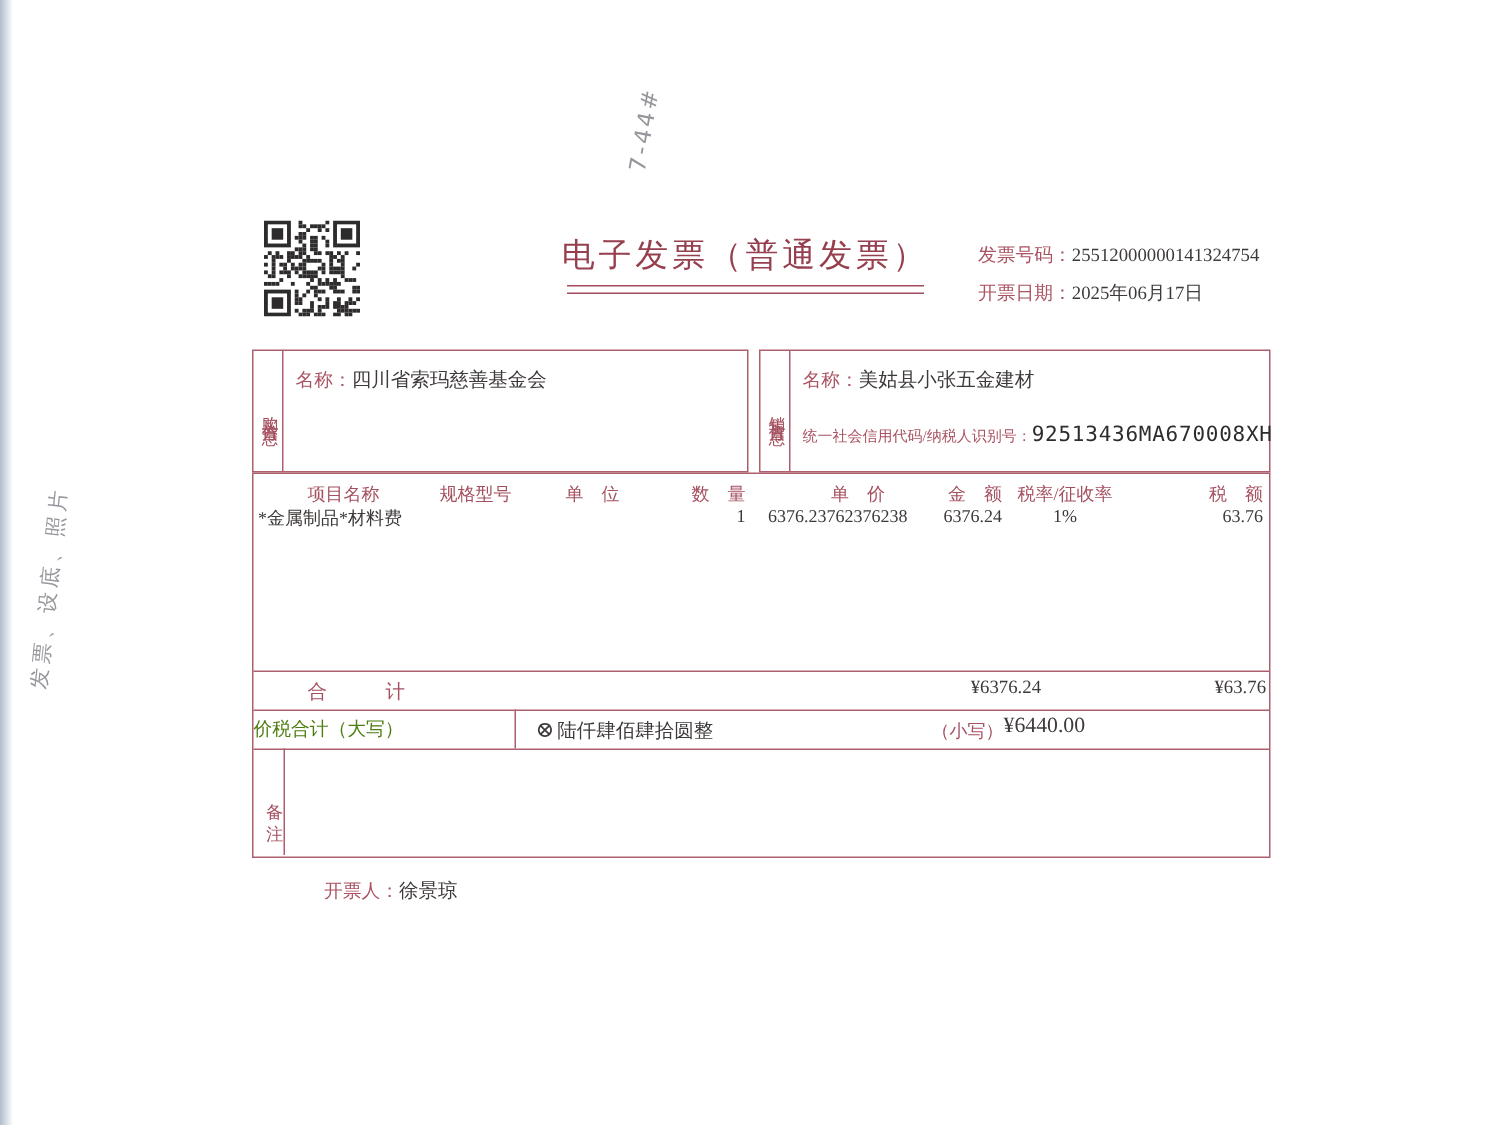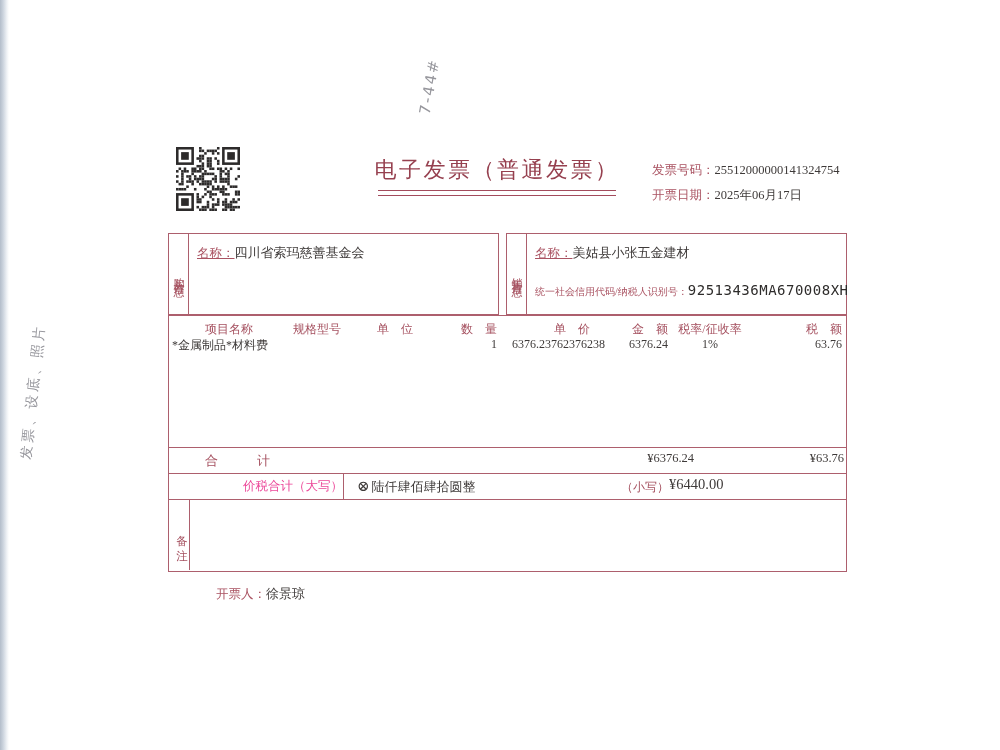--- a/index.html
+++ b/index.html
@@ -26,34 +26,34 @@
   .code{font-family:"DejaVu Sans Mono","Liberation Mono",monospace;color:#2e2c2b;}
   
   .party{border:1.3px solid #ad5f6d;display:flex;}
   .buyer-box{left:168px;top:233px;width:329px;height:80px;}
   .seller-box{left:506px;top:233px;width:339px;height:80px;}
   .v-label{width:19px;border-right:1.3px solid #ad5f6d;color:#a5505f;font-size:11px;
      writing-mode:vertical-rl;text-orientation:upright;letter-spacing:2px;
      display:flex;align-items:center;justify-content:center;}
   .party-content{position:relative;flex:1;}
   .p-name{position:absolute;left:8px;top:10px;font-size:13px;white-space:nowrap;}
-  .p-name .red{font-size:12.5px;text-decoration:underline;}
+  .p-name .red{font-size:12.5px;}
   .p-id{position:absolute;left:8px;top:48px;font-size:10px;white-space:nowrap;}
   .p-id .code{font-size:14px;letter-spacing:.5px;}
   
   .main-table{left:168px;top:315px;width:677px;height:255px;border:1.3px solid #ad5f6d;}
   .hline{position:absolute;left:0;width:100%;height:0;border-top:1.3px solid #ad5f6d;}
   .vline{position:absolute;width:0;border-left:1.3px solid #ad5f6d;}
   .th{position:absolute;top:5px;font-size:12px;color:#a5505f;white-space:nowrap;text-align:right;}
   .td{position:absolute;top:21px;font-size:12px;color:#3e3a39;white-space:nowrap;}
   .ctr{text-align:center;}
   .total-label{position:absolute;left:36px;top:136px;font-size:13px;color:#a5505f;white-space:nowrap;}
   .total-val{position:absolute;top:135px;font-size:12.5px;color:#3e3a39;white-space:nowrap;margin-left:30px;}
-  .taxtot-label{position:absolute;left:0;top:162px;width:174px;text-align:right;
-     font-size:12.5px;color:#ec4899;white-space:nowrap;}
+  .taxtot-label{position:absolute;left:0;top:162px;width:174px;text-align:left;
+     font-size:12.5px;color:#4d7c0f;white-space:nowrap;}
   .taxtot-words{position:absolute;left:188px;top:161px;font-size:13px;color:#3e3a39;white-space:nowrap;}
   .circle-x{font-size:15px;margin-right:2px;}
   .taxtot-small{position:absolute;left:452px;top:163px;font-size:12px;color:#a5505f;white-space:nowrap;}
   .taxtot-fig{position:absolute;left:500px;top:160px;font-size:14.5px;color:#3e3a39;white-space:nowrap;}
   .remark-label{position:absolute;left:0;top:196px;width:20px;height:56px;color:#a5505f;font-size:11.5px;
      writing-mode:vertical-rl;text-orientation:upright;letter-spacing:14px;
      display:flex;align-items:flex-start;justify-content:center;}
   .remark-content{position:absolute;left:27px;top:188px;font-size:12.5px;color:#3e3a39;white-space:nowrap;}
   
   .issuer{left:216px;top:585px;font-size:12.5px;white-space:nowrap;}

